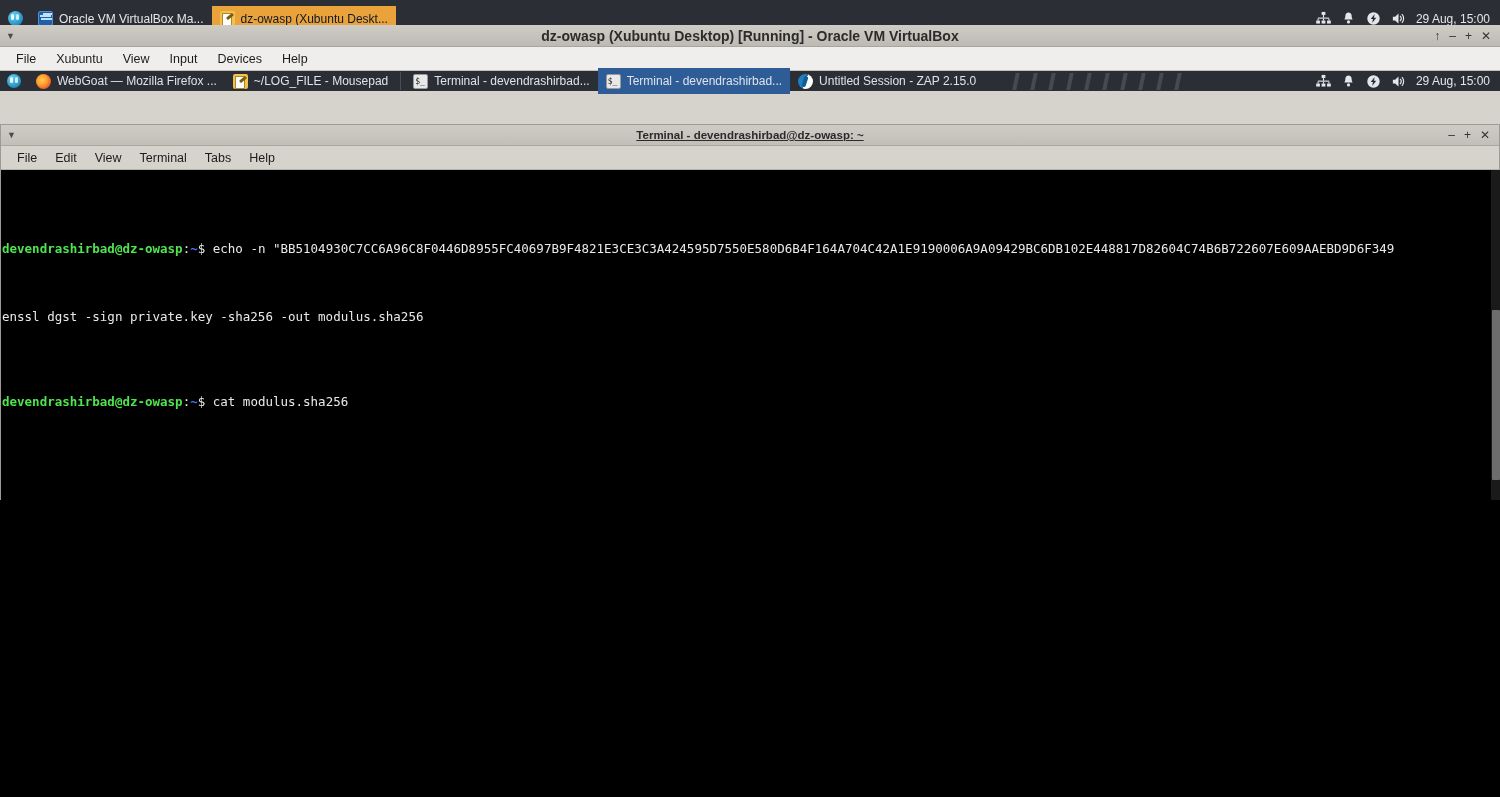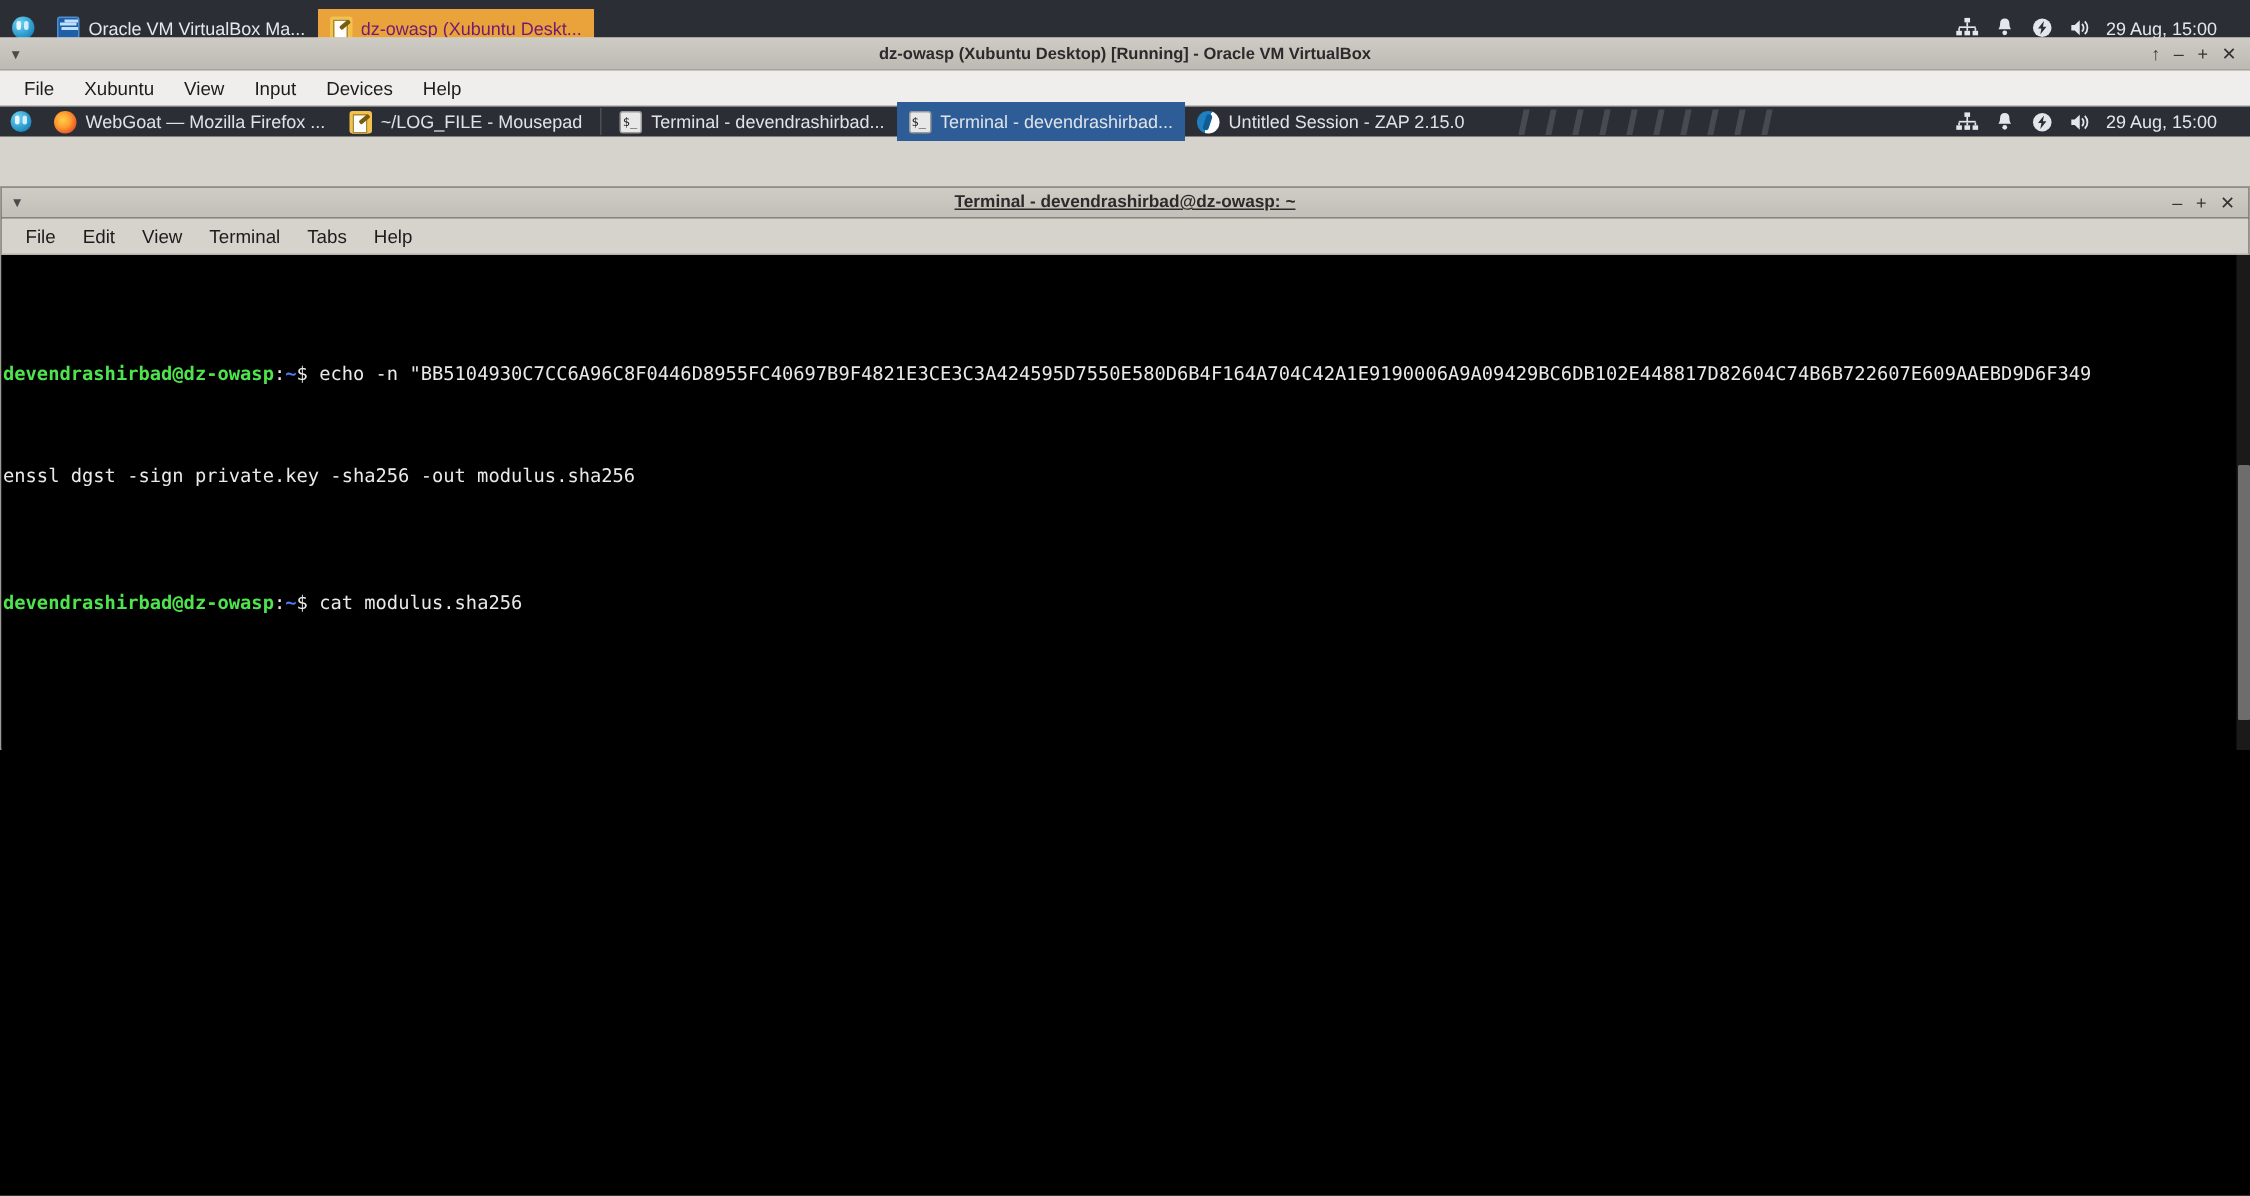--- a/index.html
+++ b/index.html
@@ -31,21 +31,21 @@
   }
   .mouse-logo::after {
     content:""; position:absolute; left:8px; top:3px; width:3px; height:6px;
     background:#cfeeff; border-radius:2px;
   }
   .host-task {
     height: 25px; display: flex; align-items: center; gap: 6px;
     padding: 0 8px; max-width: 200px;
   }
   .host-task.active { background: #e9a33a; }
-  .host-task.active .tlabel { color: #701a75; }
+  .host-task.active .tlabel { color: #0f172a; }
   .host-task .tlabel {
     white-space: nowrap; overflow: hidden; text-overflow: ellipsis;
     font-size: 12px; color: #e4e7ec;
   }
   .ico-vbox-mgr {
     width: 15px; height: 15px; flex: 0 0 15px;
     background: #1f5fa8; border: 1px solid #4f8fd0; border-radius: 2px;
     position: relative; overflow: hidden;
   }
   .ico-vbox-mgr::before {
@@ -60,39 +60,39 @@
   .ico-mousepad::before {
     content:""; position:absolute; left:2px; top:2px; width:8px; height:11px;
     background:#fff; border:1px solid #b08a20;
   }
   .ico-mousepad::after {
     content:""; position:absolute; right:1px; top:4px; width:8px; height:3px;
     background:#7a5b12; transform: rotate(-40deg); border-radius:1px;
   }
   .tray {
     margin-left: auto; display: flex; align-items: center; gap: 10px;
-    padding-right: 22px; font-size: 12px; color: #e3e7ec;
+    padding-right: 10px; font-size: 12px; color: #e3e7ec;
   }
   .tray-ico { width: 15px; height: 15px; display:block; }
 
   
   .vbox-window {
     position: absolute; left: 0; top: 25px; width: 1500px; height: 752px;
     background: #d6d3cd;
   }
   .vbox-titlebar {
     height: 22px; width: 100%;
     background: linear-gradient(#cfccc6, #bdbab4);
     border-bottom: 1px solid #a8a5a0;
     display: flex; align-items: center;
     position: relative;
   }
   .vbox-title {
     position: absolute; left: 0; right: 0; text-align: center;
-    font-size: 11px; color: #2b2b2b; font-weight: 700;
+    font-size: 14px; color: #2b2b2b; font-weight: 700;
     white-space: nowrap;
   }
   .tb-left-caret {
     margin-left: 6px; font-size: 9px; color: #4b4b4b; z-index: 2;
   }
   .vbox-win-btns {
     margin-left: auto; display: flex; gap: 9px; padding-right: 9px;
     font-size: 12px; color: #333; z-index: 2;
   }
   .vbox-win-btns span { cursor: default; line-height: 1; }

